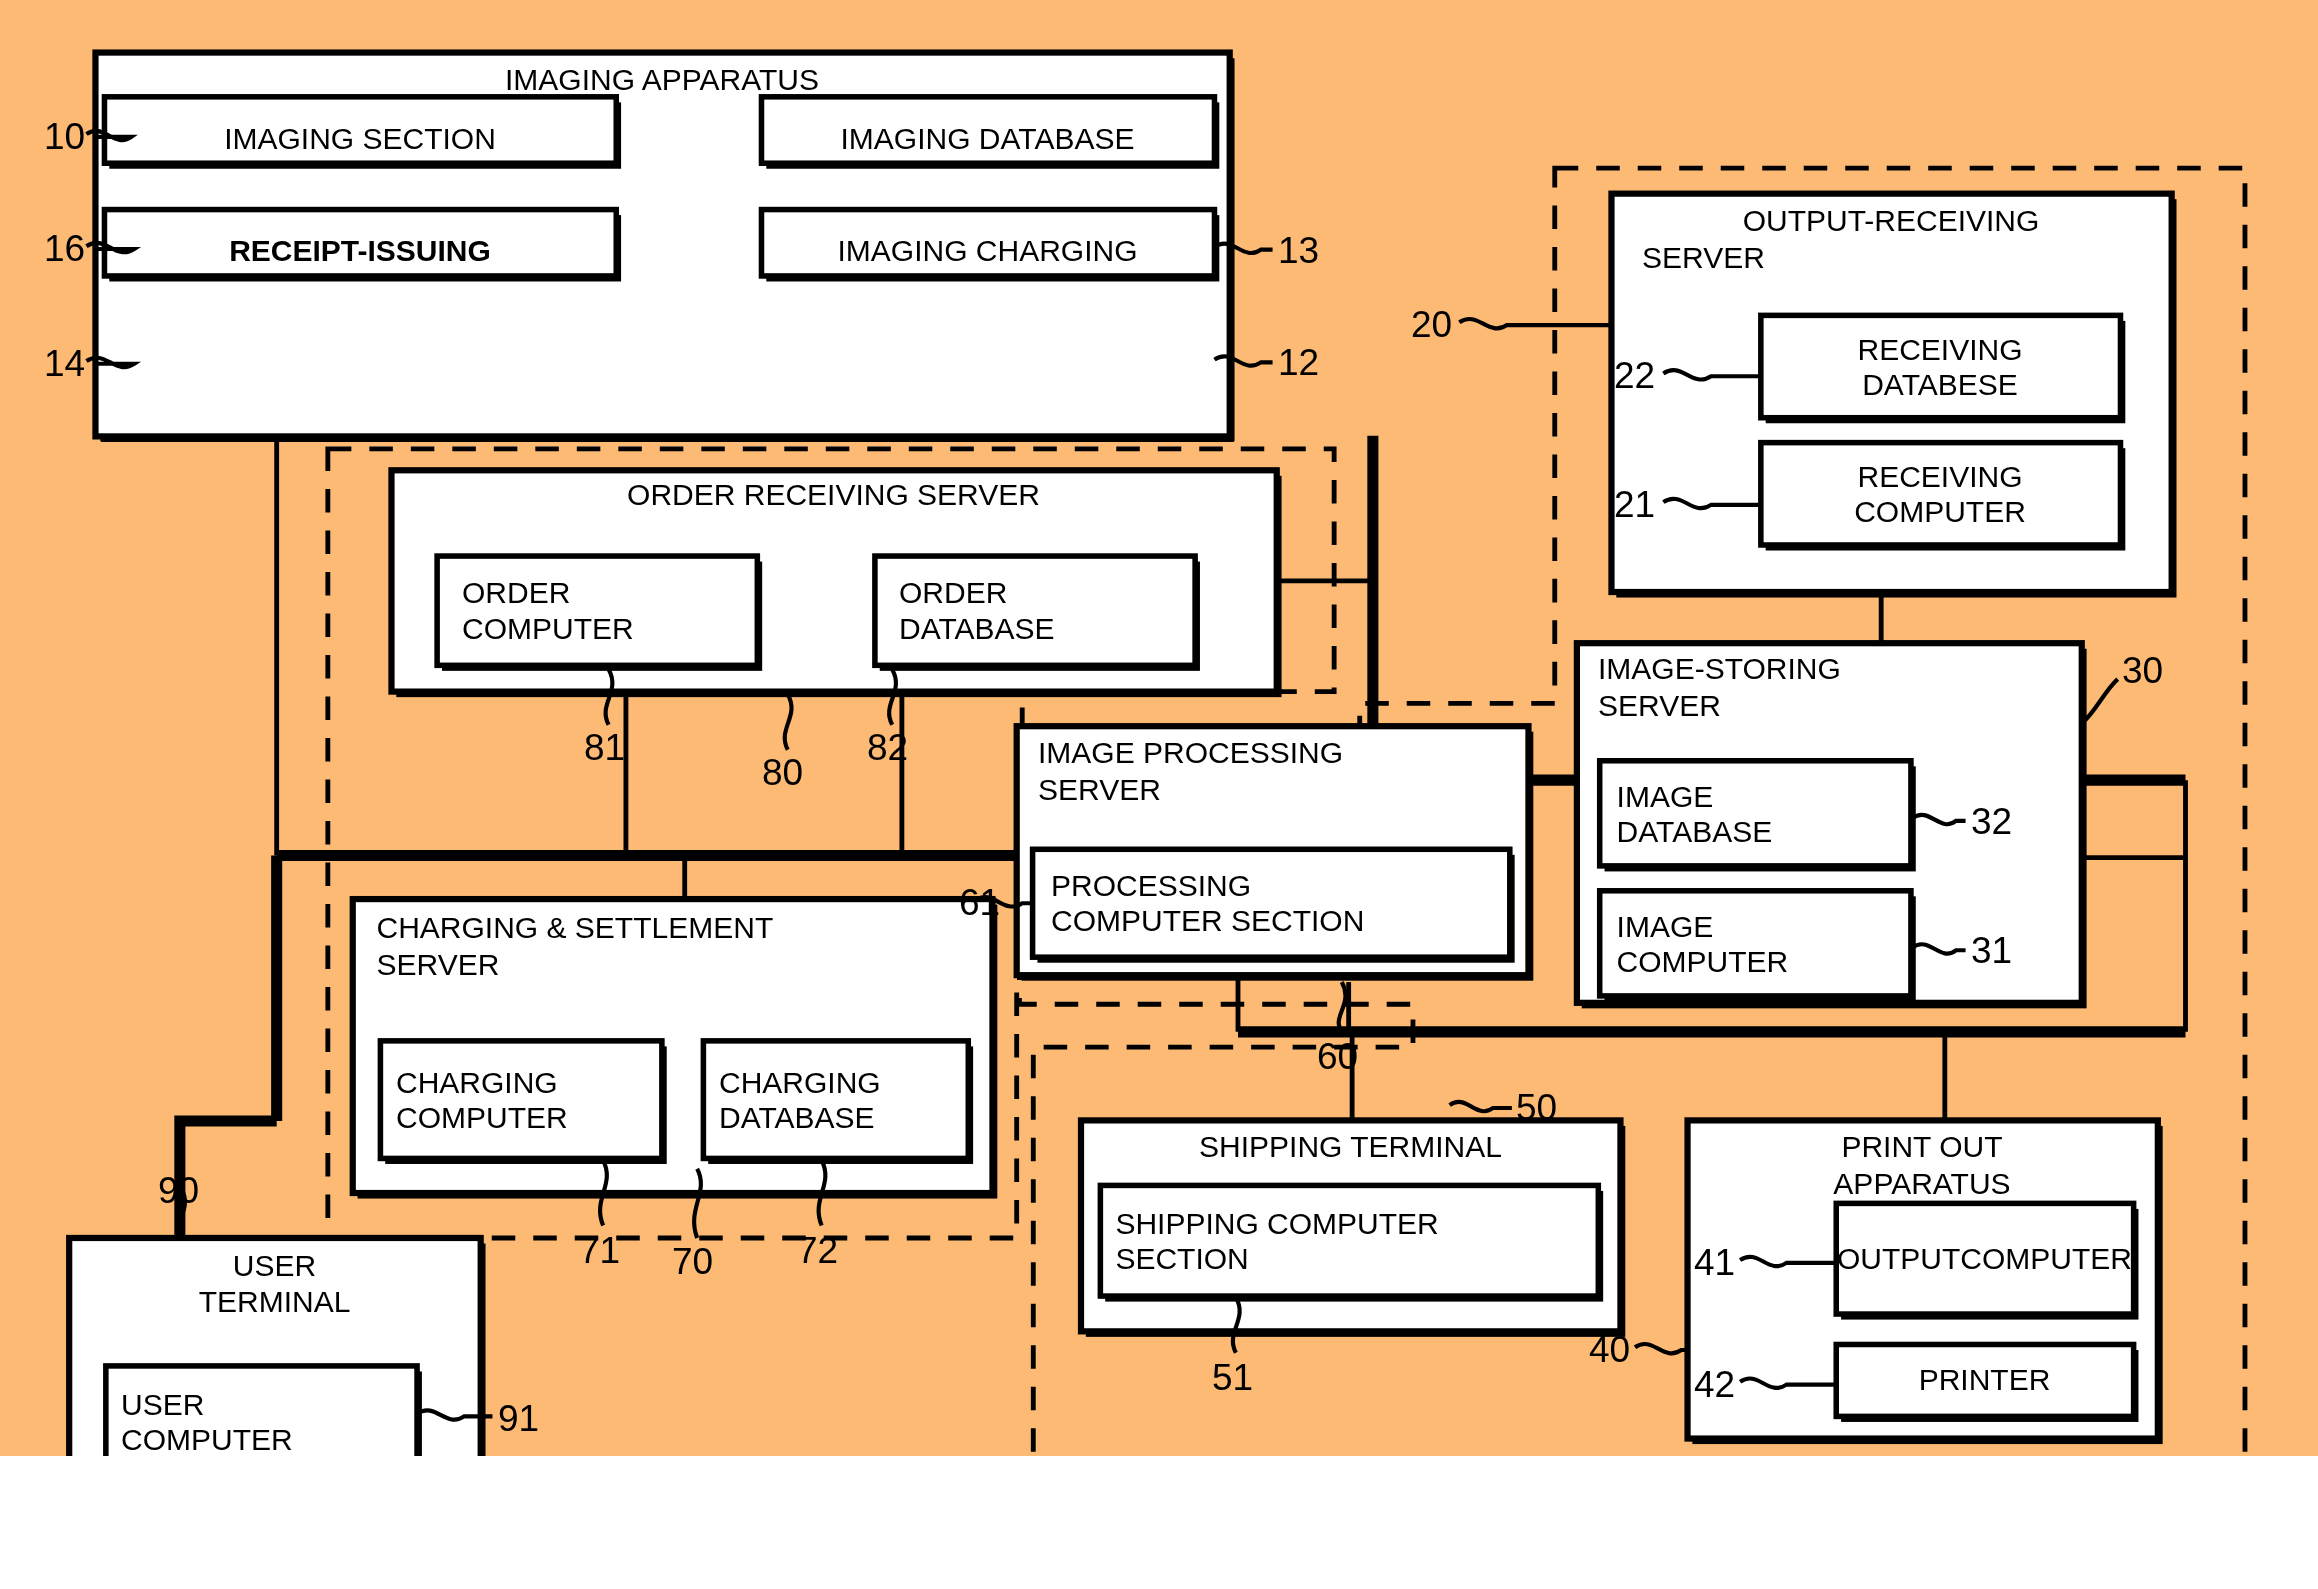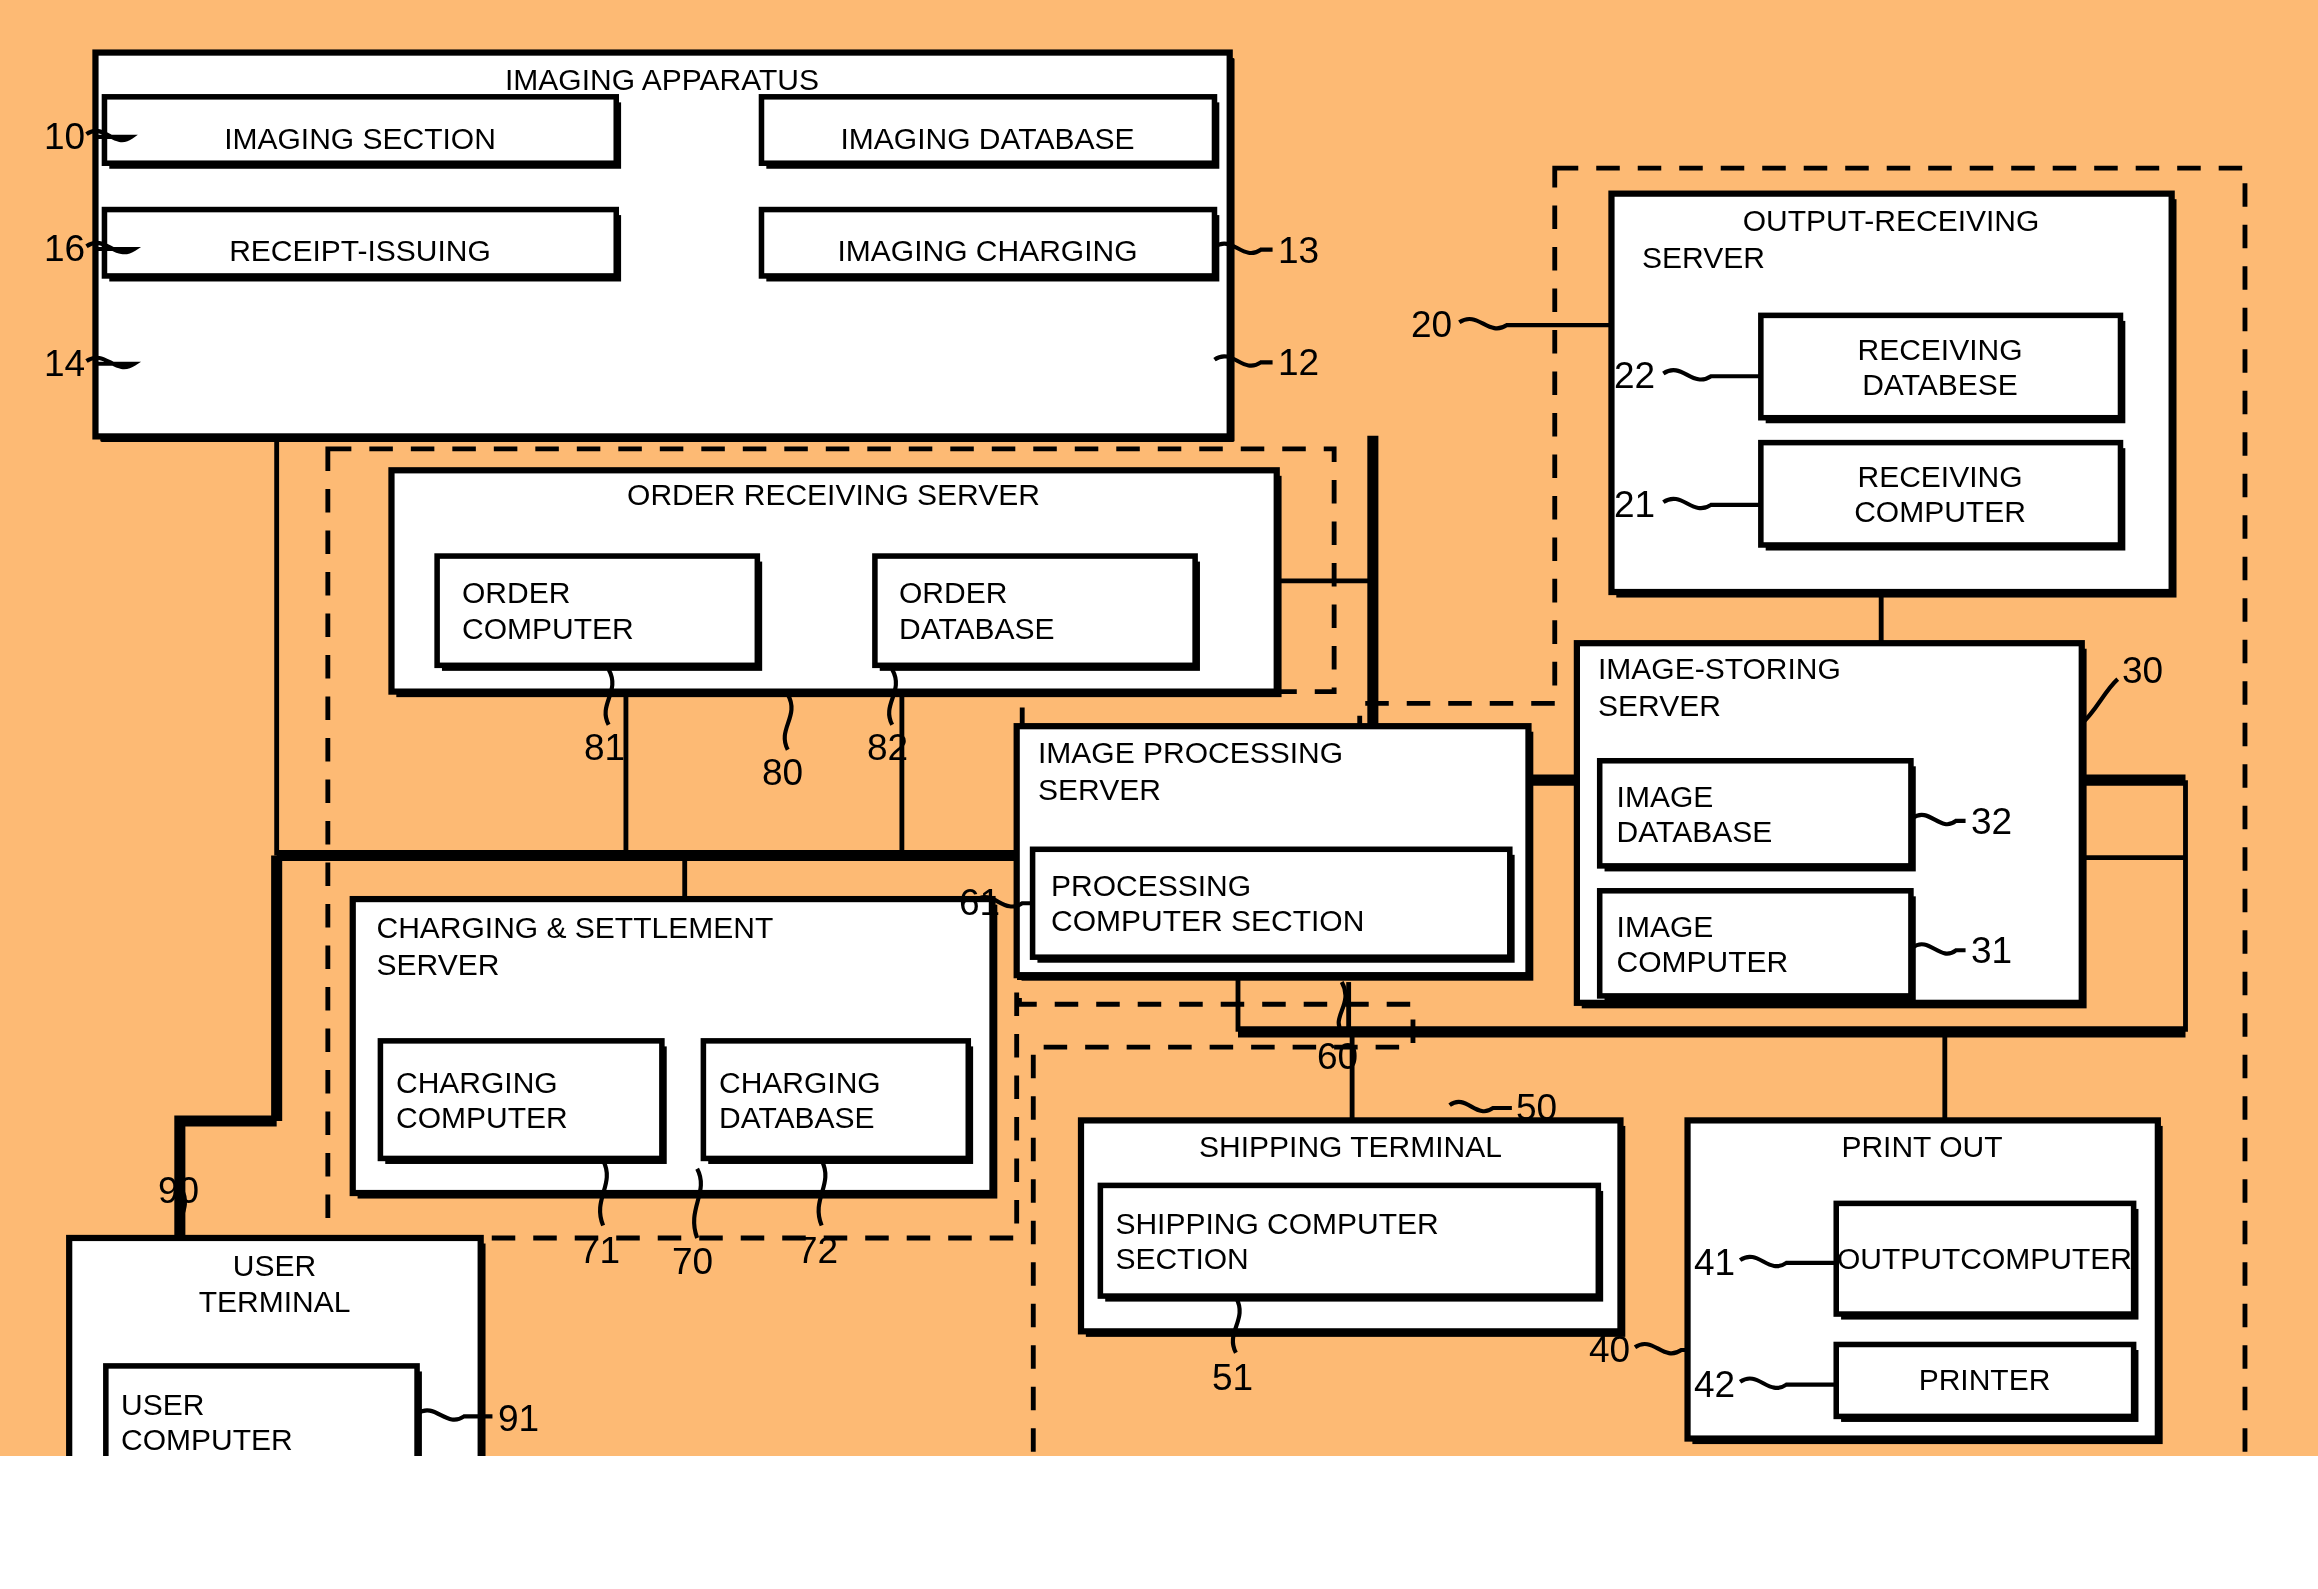--- a/index.html
+++ b/index.html
@@ -75,21 +75,21 @@
     <rect class="blk inner" x="1101" y="140" width="655" height="96"></rect>
     <rect class="shadow" x="158" y="311" width="740" height="96"></rect>
     <rect class="blk inner" x="151" y="303" width="740" height="96"></rect>
     <rect class="shadow" x="1108" y="311" width="655" height="96"></rect>
     <rect class="blk inner" x="1101" y="303" width="655" height="96"></rect>
   </svg>
   <div style="position:absolute;left:95px;top:53px;width:1134px;height:384px;">
     <div style="position:absolute;left:0;top:9.7px;width:100%;text-align:center;font-size:30px;">IMAGING APPARATUS</div>
     <div style="position:absolute;left:9px;top:53px;width:512px;height:66px;display:flex;align-items:center;justify-content:center;font-size:30px;">IMAGING SECTION</div>
     <div style="position:absolute;left:666px;top:53px;width:453px;height:66px;display:flex;align-items:center;justify-content:center;font-size:30px;">IMAGING DATABASE</div>
-    <div style="position:absolute;left:9px;top:165px;width:512px;height:66px;display:flex;align-items:center;justify-content:center;font-size:30px;">RECEIPT-ISSUING</div>
+    <div style="position:absolute;left:9px;top:165px;width:512px;height:66px;display:flex;align-items:center;justify-content:center;font-size:30px;font-weight:bold;">RECEIPT-ISSUING</div>
     <div style="position:absolute;left:666px;top:165px;width:453px;height:66px;display:flex;align-items:center;justify-content:center;font-size:30px;">IMAGING CHARGING</div>
   </div>
 
   <svg class="layer" viewBox="0 0 3353 2299" width="2319" height="1590">
     <rect class="shadow" x="2337" y="288" width="810" height="576"></rect>
     <rect class="blk outer" x="2330" y="280" width="810" height="576"></rect>
     <rect class="shadow" x="2553" y="464" width="520" height="148"></rect>
     <rect class="blk inner" x="2546" y="456" width="520" height="148"></rect>
     <rect class="shadow" x="2553" y="648" width="520" height="148"></rect>
     <rect class="blk inner" x="2546" y="640" width="520" height="148"></rect>
@@ -210,20 +210,21 @@
     <rect class="shadow" x="2447" y="1628" width="680" height="460"></rect>
     <rect class="blk outer" x="2440" y="1620" width="680" height="460"></rect>
     <rect class="shadow" x="2662" y="1748" width="430" height="160"></rect>
     <rect class="blk inner" x="2655" y="1740" width="430" height="160"></rect>
     <rect class="shadow" x="2662" y="1952" width="430" height="104"></rect>
     <rect class="blk inner" x="2655" y="1944" width="430" height="104"></rect>
   </svg>
   <div style="position:absolute;left:1687px;top:1120px;width:470px;height:318px;">
     <div style="position:absolute;left:0;top:8.3px;width:100%;text-align:center;font-size:30px;line-height:37px;">
       <div>PRINT OUT</div>
+      <div>APPARATUS</div>
     </div>
     <div style="position:absolute;left:149px;top:83px;width:297px;height:111px;display:flex;align-items:center;justify-content:center;font-size:30px;line-height:35px;">
       <span>OUTPUT</span>
       <span>COMPUTER</span>
     </div>
     <div style="position:absolute;left:149px;top:224px;width:297px;height:72px;display:flex;align-items:center;justify-content:center;font-size:30px;">
       <span>PRINTER</span>
     </div>
   </div>
 

